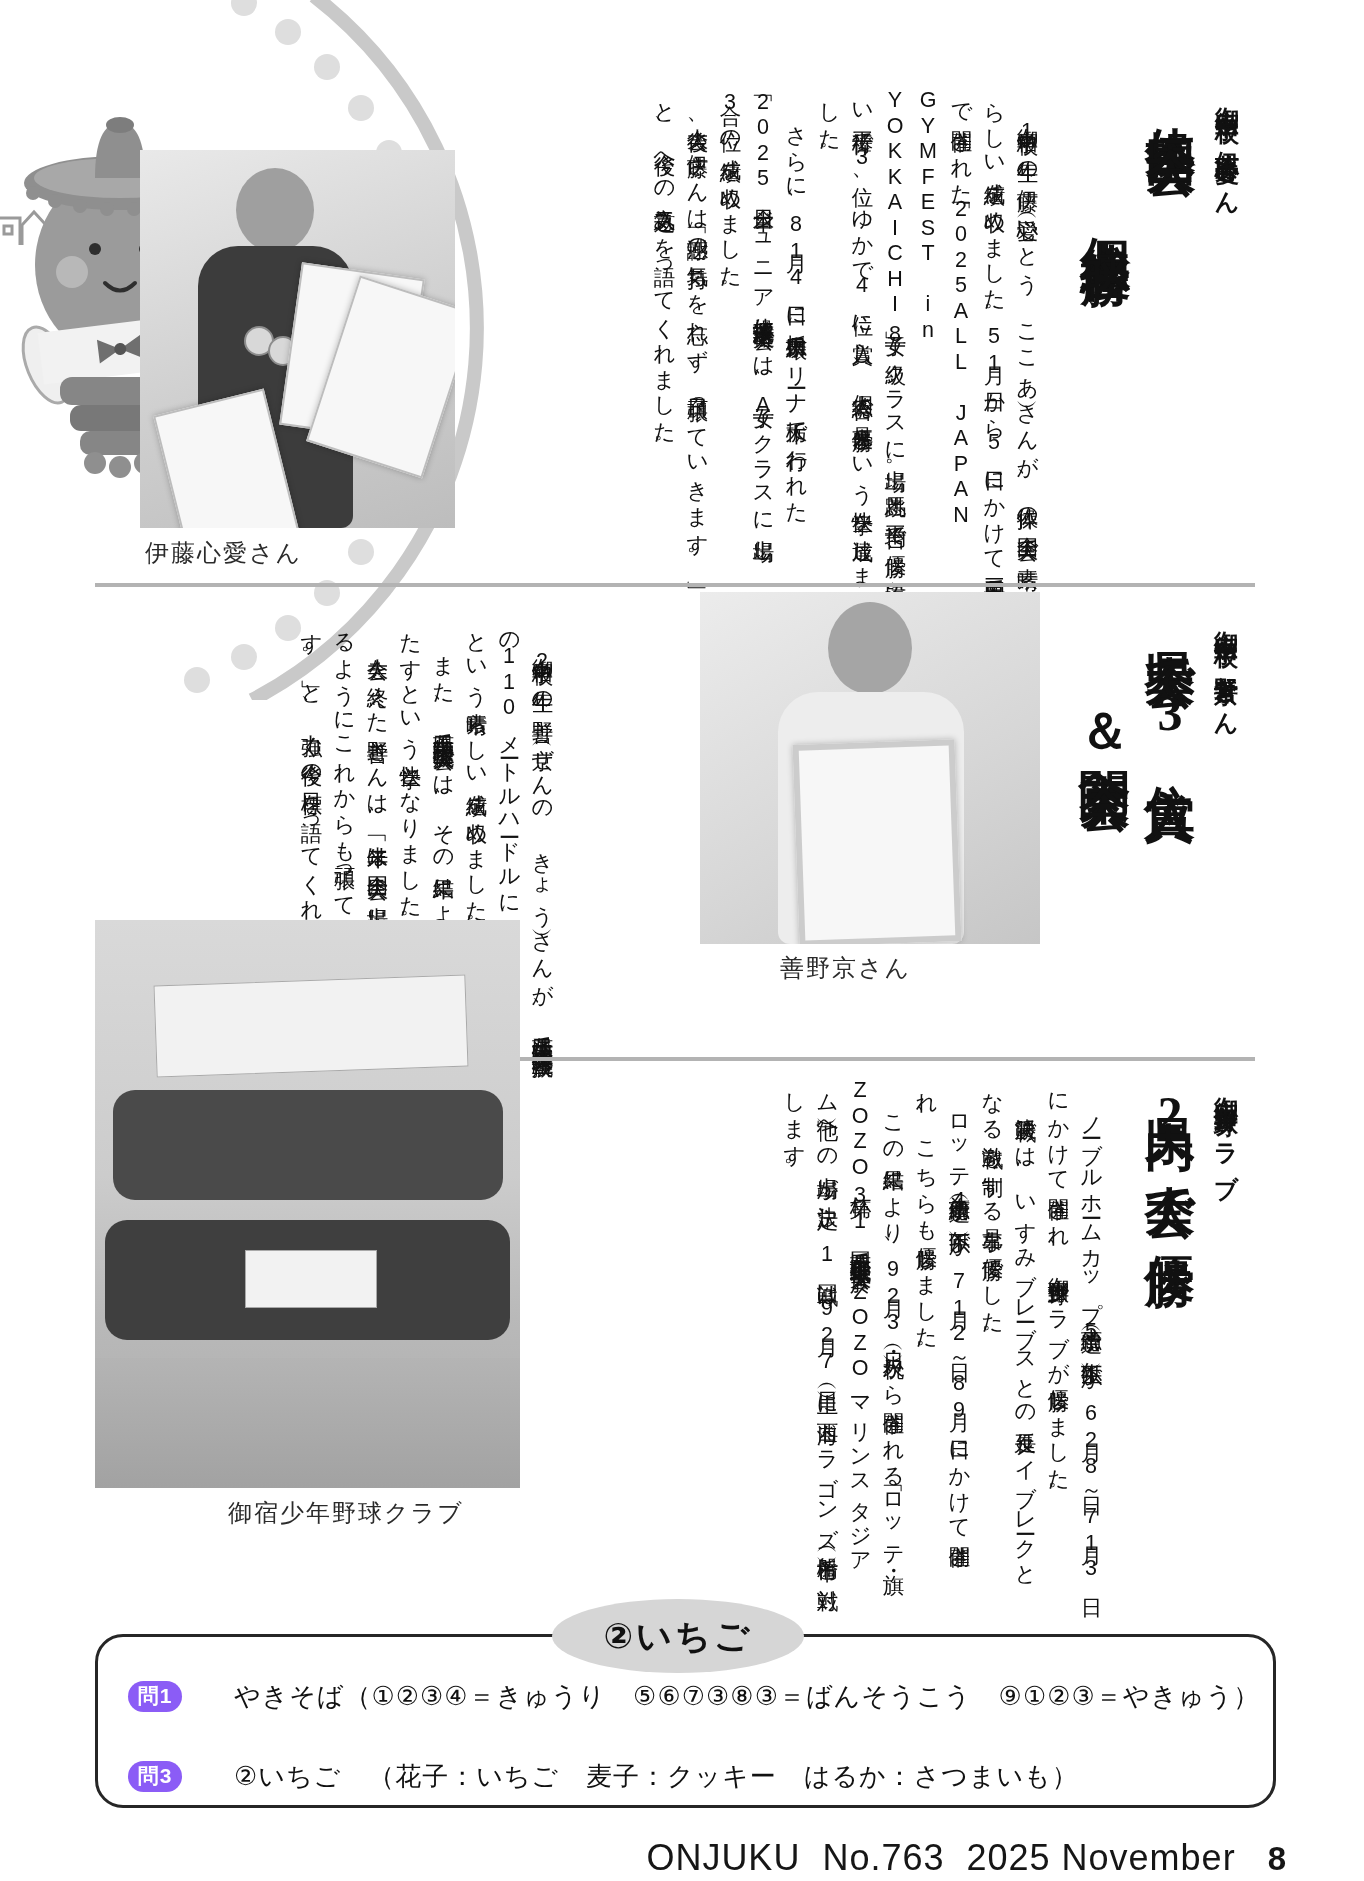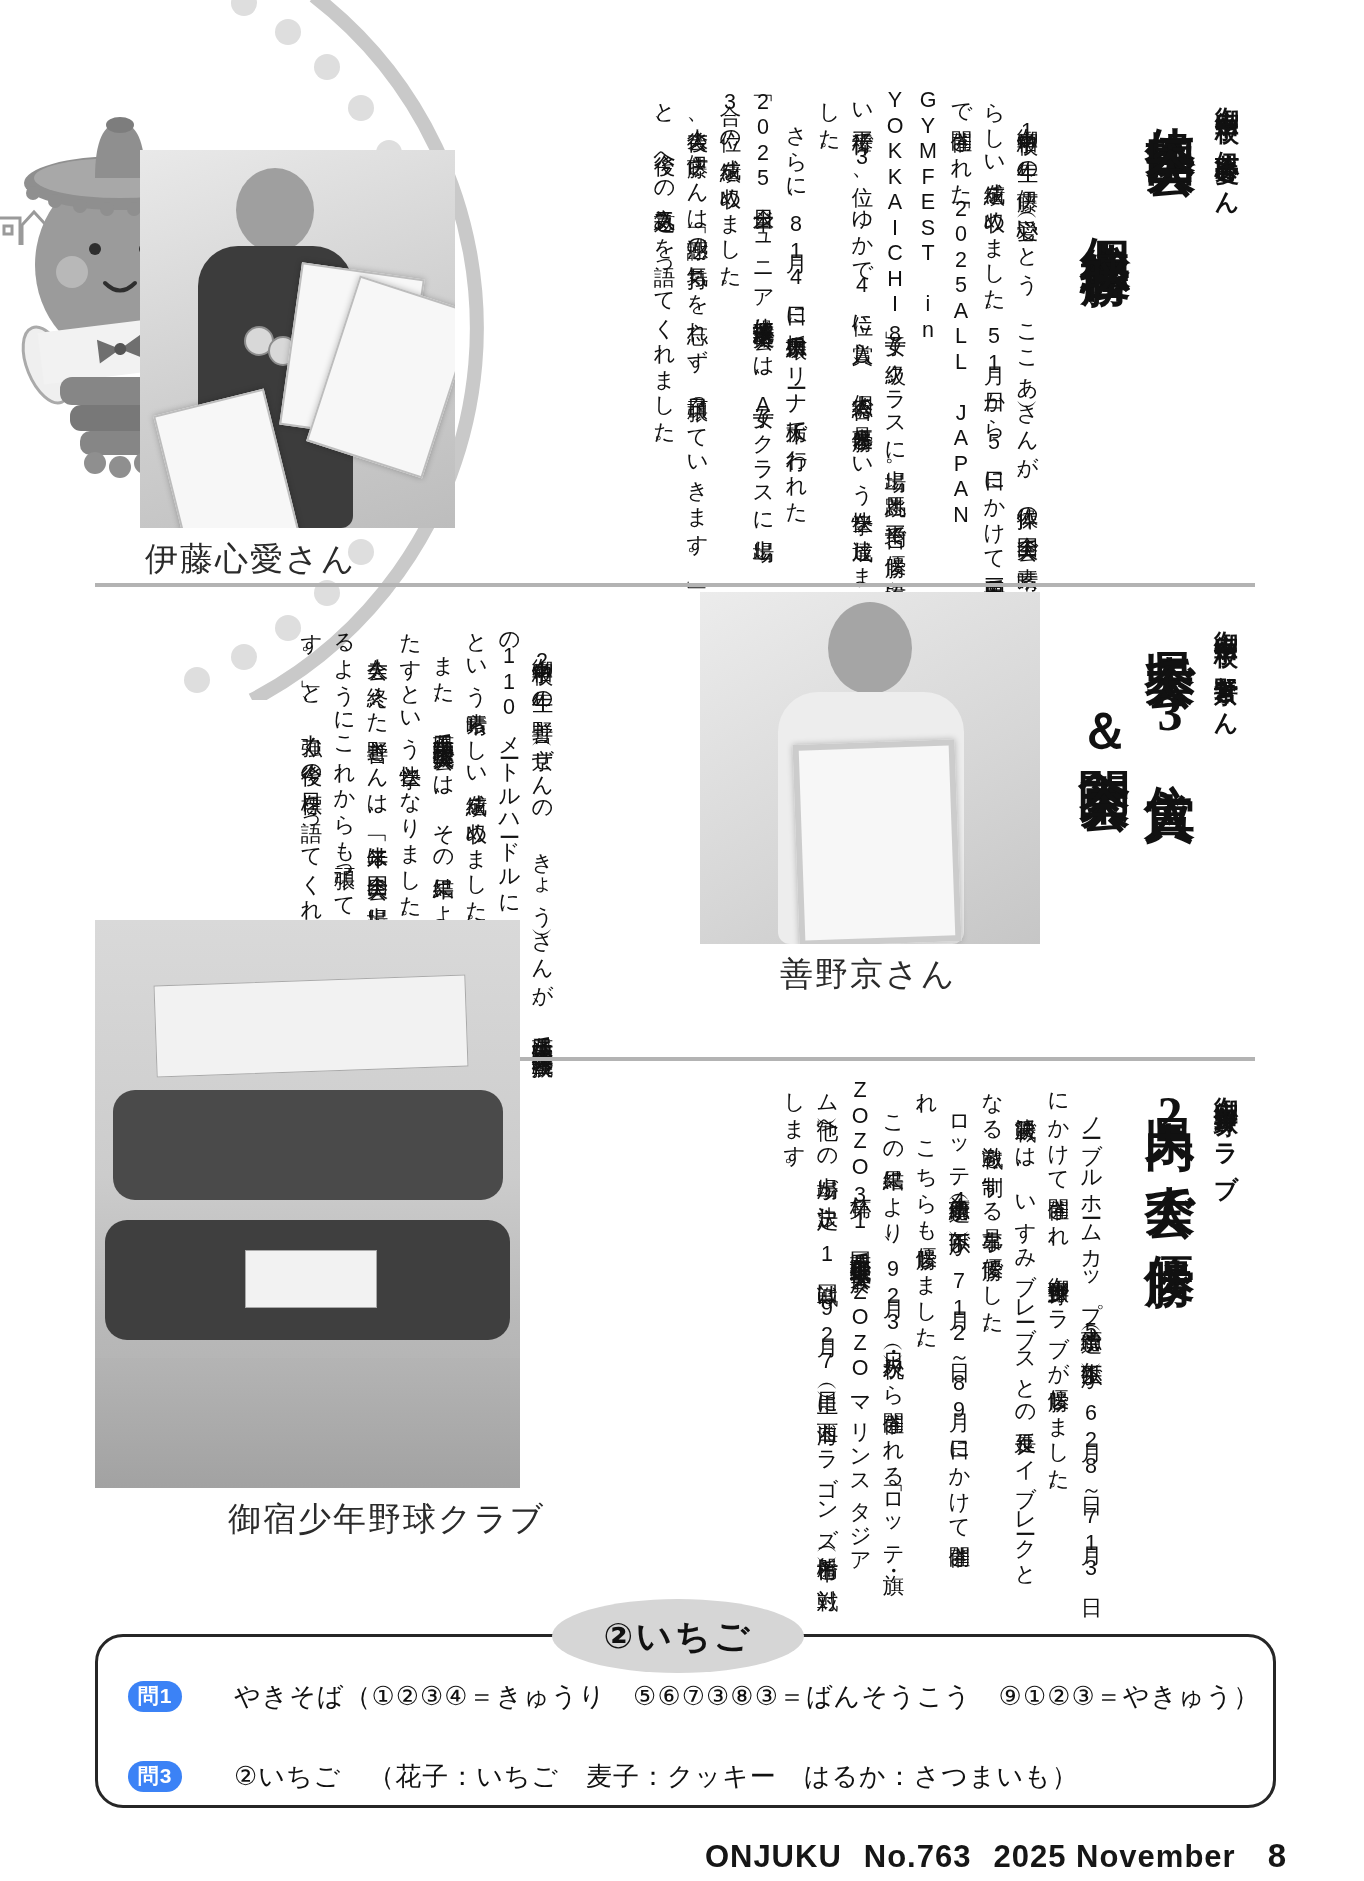--- a/index.html
+++ b/index.html
@@ -16,35 +16,35 @@
   .a-body{font-size:21.5px;line-height:33px;letter-spacing:1.5px;}
   .a-body p{margin:0;padding:0;}
   
   .photo{position:absolute;overflow:hidden;background:linear-gradient(160deg,#e9e9e9 0%,#cfcfcf 55%,#bdbdbd 100%);}
   .photo .fig-head{position:absolute;border-radius:50%;background:#9f9f9f;}
   .photo .fig-body{position:absolute;border-radius:40px 40px 12px 12px;background:#3c3c3c;}
   .photo .cert{position:absolute;background:#f7f7f7;border:2px solid #bdbdbd;box-shadow:0 0 6px rgba(0,0,0,.25);}
   .photo .medal{position:absolute;border-radius:50%;background:#d8d8d8;border:2px solid #8d8d8d;}
   .photo .banner{position:absolute;background:#f2f2f2;border:1px solid #a9a9a9;}
   .photo .field{position:absolute;left:0;right:0;bottom:0;background:linear-gradient(#b4b4b4,#a2a2a2);}
-  .caption{position:absolute;font-size:33px;color:#2b2b2b;letter-spacing:2px;}
+  .caption{position:absolute;font-size:24px;color:#2b2b2b;letter-spacing:2px;}
   .divider{position:absolute;left:95px;width:1160px;height:4px;background:#b3b3b3;}
   
   .quiz-box{position:absolute;left:95px;top:1634px;width:1175px;height:168px;background:#fff;
             border:3px solid #262626;border-radius:28px;}
   .quiz-title{position:absolute;left:552px;top:1599px;width:252px;height:74px;background:#d6d6d6;
               border-radius:50%;display:flex;align-items:center;justify-content:center;
               font-size:35px;font-weight:800;letter-spacing:3px;}
   .quiz-row{position:absolute;left:128px;display:flex;align-items:center;gap:20px;height:32px;}
-  .quiz-badge{min-width:54px;height:31px;border-radius:16px;background:#3b82f6;color:#fff;
+  .quiz-badge{min-width:54px;height:31px;border-radius:16px;background:#8b5cf6;color:#fff;
               display:flex;align-items:center;justify-content:center;font-size:21px;font-weight:700;letter-spacing:1px;}
   .quiz-text{font-size:26px;letter-spacing:1px;color:#111;white-space:nowrap;margin-left:32px;}
   
   .footer{position:absolute;top:1837px;right:78px;display:flex;align-items:baseline;gap:22px;color:#161616;}
-  .footer .issue,.footer .date{font-size:31px;letter-spacing:1px;font-weight:bold;}
+  .footer .issue,.footer .date{font-size:36px;letter-spacing:1px;}
   .footer .pagenum{font-size:33px;font-weight:700;margin-left:10px;}
   .corner-decor{position:absolute;left:0;top:0;}
 </style>
 </head>
 <body>
 
 <div class="page">
 
   <svg class="corner-decor" width="520" height="700" viewBox="0 0 520 700">
     <path d="M 314 -4 A 420 420 0 0 1 252 700" fill="none" stroke="#c9c9c9" stroke-width="14"></path>

